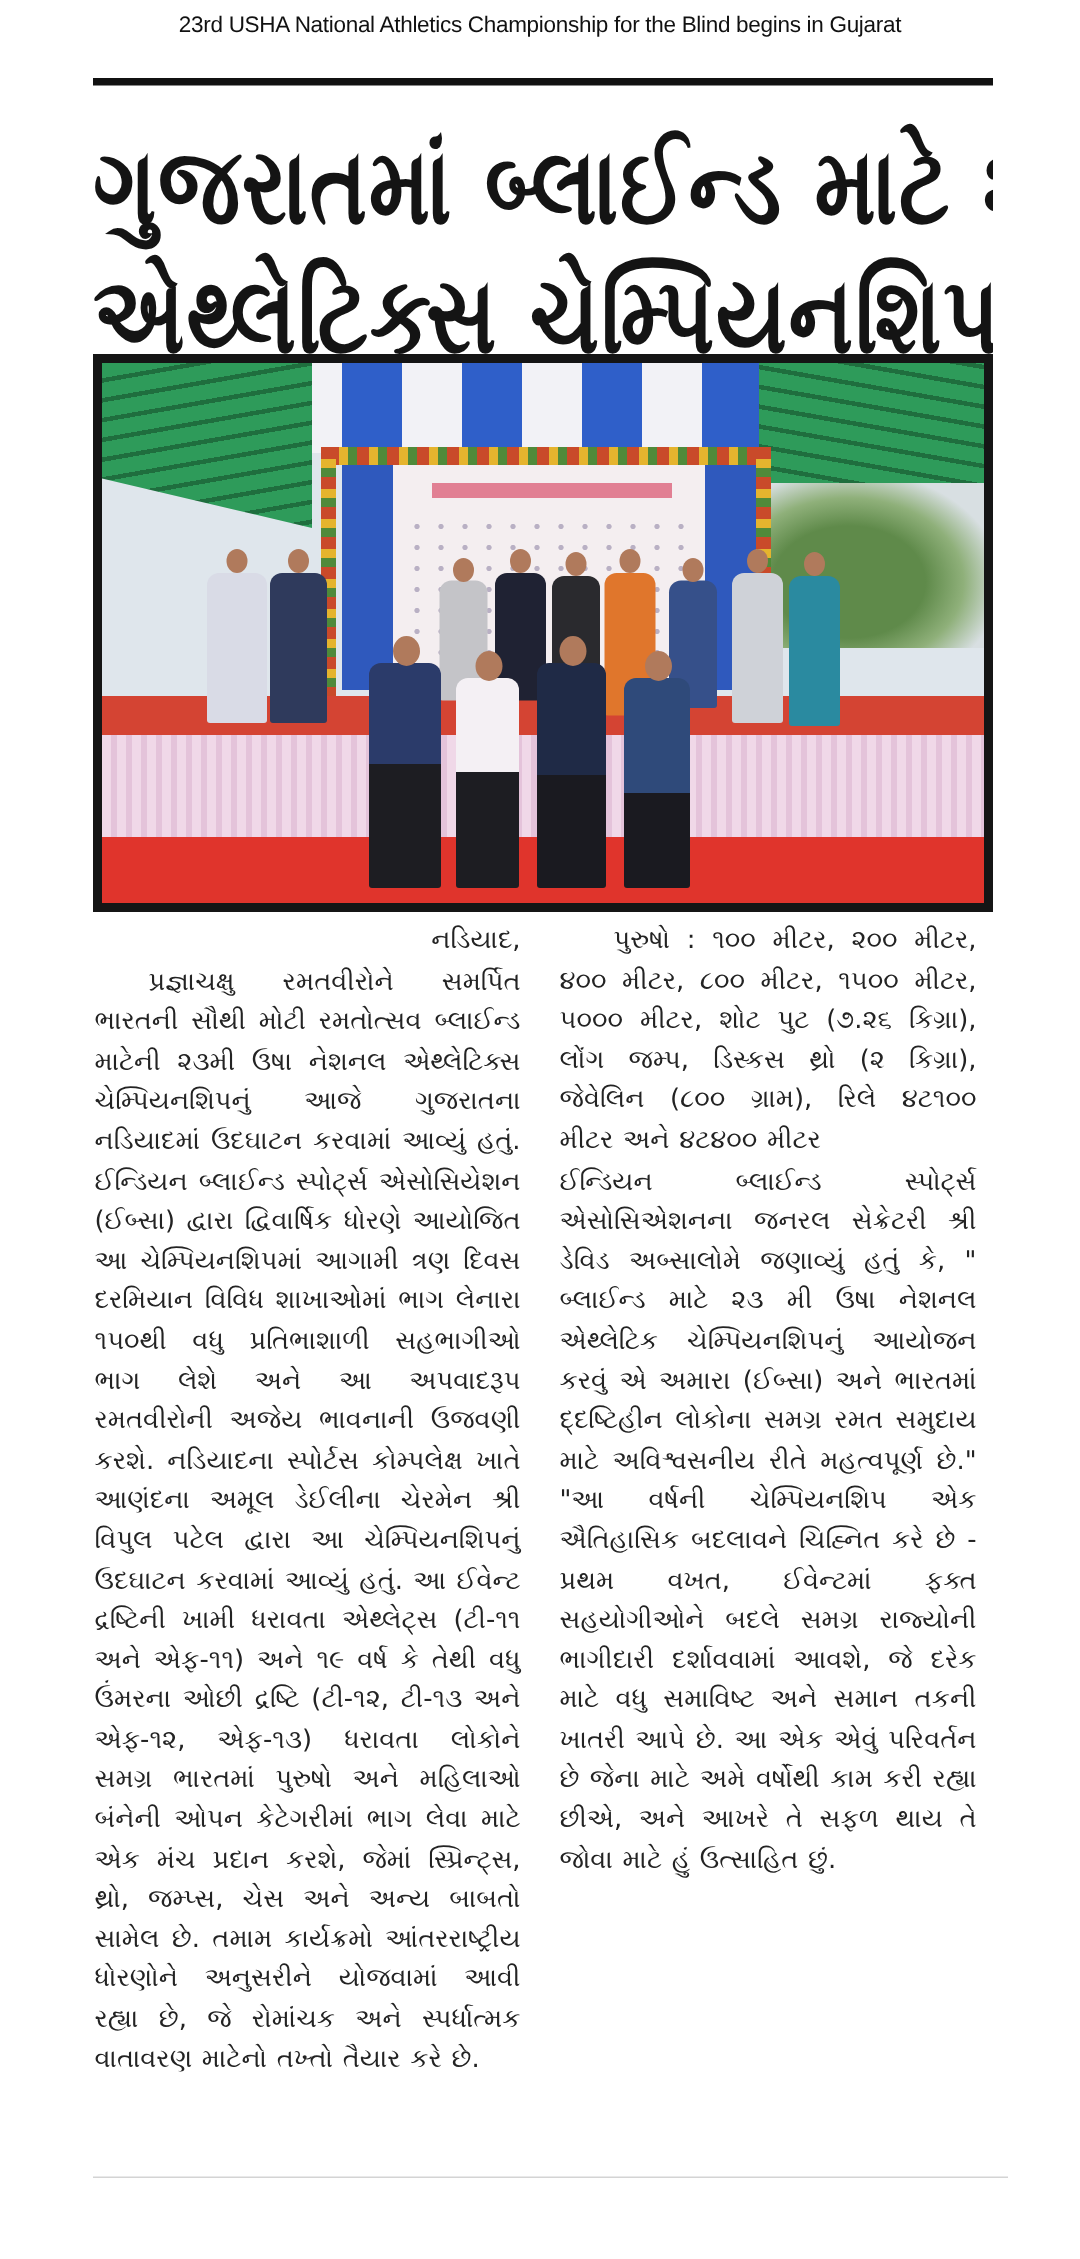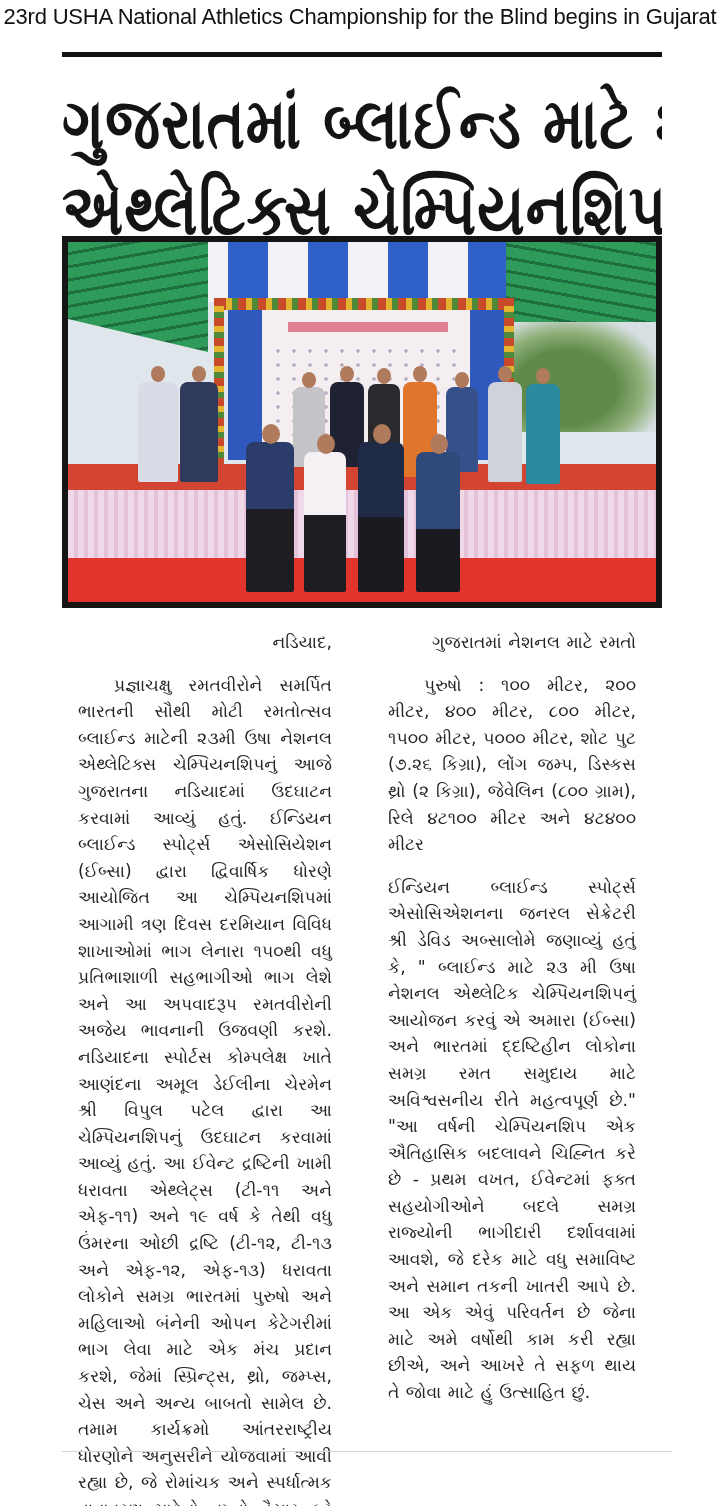--- a/index.html
+++ b/index.html
@@ -15,21 +15,21 @@
       font-family: "DejaVu Sans", sans-serif;
       color: #1a1a1a;
     }
     .caption {
       position: absolute;
       left: 0; top: 0;
       width: 720px;
       height: 34px;
       text-align: center;
       font-family: "Liberation Sans", sans-serif;
-      font-size: 22px;
+      font-size: 15px;
       line-height: 34px;
       color: #111;
       letter-spacing: -0.2px;
     }
     .clipping {
       position: absolute;
       left: 62px;
       top: 50px;
       width: 600px;
       height: 1440px;
@@ -154,21 +154,21 @@
     }
     .col-left {
       left: 0;
       width: 286px;
     }
     .col-right {
       left: 310px;
       width: 280px;
     }
     .col p {
-      margin: 16px;
+      margin: 1px;
     }
     .dateline {
       text-align: right;
       text-align-last: right;
     }
     .indent {
       text-indent: 36px;
     }
     .sub-right {
       text-align: right;
@@ -244,19 +244,18 @@
       <div class="head" style="left:362px;top:192px;width:18px;height:20px;"></div>
     </div>
   </div>
 
   <div class="col col-left">
     <p class="dateline">નડિયાદ,</p>
     <p class="indent">પ્રજ્ઞાચક્ષુ રમતવીરોને સમર્પિત ભારતની સૌથી મોટી રમતોત્સવ બ્લાઈન્ડ માટેની ૨૩મી ઉષા નેશનલ એથ્લેટિક્સ ચેમ્પિયનશિપનું આજે ગુજરાતના નડિયાદમાં ઉદઘાટન કરવામાં આવ્યું હતું. ઈન્ડિયન બ્લાઈન્ડ સ્પોર્ટ્સ એસોસિયેશન (ઈબ્સા) દ્વારા દ્વિવાર્ષિક ધોરણે આયોજિત આ ચેમ્પિયનશિપમાં આગામી ત્રણ દિવસ દરમિયાન વિવિધ શાખાઓમાં ભાગ લેનારા ૧૫૦થી વધુ પ્રતિભાશાળી સહભાગીઓ ભાગ લેશે અને આ અપવાદરૂપ રમતવીરોની અજેય ભાવનાની ઉજવણી કરશે. નડિયાદના સ્પોર્ટસ કોમ્પલેક્ષ ખાતે આણંદના અમૂલ ડેઈલીના ચેરમેન શ્રી વિપુલ પટેલ દ્વારા આ ચેમ્પિયનશિપનું ઉદઘાટન કરવામાં આવ્યું હતું. આ ઈવેન્ટ દ્રષ્ટિની ખામી ધરાવતા એથ્લેટ્સ (ટી-૧૧ અને એફ-૧૧) અને ૧૯ વર્ષ કે તેથી વધુ ઉંમરના ઓછી દ્રષ્ટિ (ટી-૧૨, ટી-૧૩ અને એફ-૧૨, એફ-૧૩) ધરાવતા લોકોને સમગ્ર ભારતમાં પુરુષો અને મહિલાઓ બંનેની ઓપન કેટેગરીમાં ભાગ લેવા માટે એક મંચ પ્રદાન કરશે, જેમાં સ્પ્રિન્ટ્સ, થ્રો, જમ્પ્સ, ચેસ અને અન્ય બાબતો સામેલ છે. તમામ કાર્યક્રમો આંતરરાષ્ટ્રીય ધોરણોને અનુસરીને યોજવામાં આવી રહ્યા છે, જે રોમાંચક અને સ્પર્ધાત્મક વાતાવરણ માટેનો તખ્તો તૈયાર કરે છે.</p>
   </div>
 
   <div class="col col-right">
-    <p class="sub-right">ગુજરાતમાં નેશનલ માટે રમતો</p>
     <p class="indent">પુરુષો : ૧૦૦ મીટર, ૨૦૦ મીટર, ૪૦૦ મીટર, ૮૦૦ મીટર, ૧૫૦૦ મીટર, ૫૦૦૦ મીટર, શોટ પુટ (૭.૨૬ કિગ્રા), લોંગ જમ્પ, ડિસ્કસ થ્રો (૨ કિગ્રા), જેવેલિન (૮૦૦ ગ્રામ), રિલે ૪ટ૧૦૦ મીટર અને ૪ટ૪૦૦ મીટર</p>
     <p>ઈન્ડિયન બ્લાઈન્ડ સ્પોર્ટ્સ એસોસિએશનના જનરલ સેક્રેટરી શ્રી ડેવિડ અબ્સાલોમે જણાવ્યું હતું કે, " બ્લાઈન્ડ માટે ૨૩ મી ઉષા નેશનલ એથ્લેટિક ચેમ્પિયનશિપનું આયોજન કરવું એ અમારા (ઈબ્સા) અને ભારતમાં દ્દષ્ટિહીન લોકોના સમગ્ર રમત સમુદાય માટે અવિશ્વસનીય રીતે મહત્વપૂર્ણ છે." "આ વર્ષની ચેમ્પિયનશિપ એક ઐતિહાસિક બદલાવને ચિહ્નિત કરે છે - પ્રથમ વખત, ઈવેન્ટમાં ફક્ત સહયોગીઓને બદલે સમગ્ર રાજ્યોની ભાગીદારી દર્શાવવામાં આવશે, જે દરેક માટે વધુ સમાવિષ્ટ અને સમાન તકની ખાતરી આપે છે. આ એક એવું પરિવર્તન છે જેના માટે અમે વર્ષોથી કામ કરી રહ્યા છીએ, અને આખરે તે સફળ થાય તે જોવા માટે હું ઉત્સાહિત છું.</p>
   </div>
 
   <div class="rule-bottom"></div>
 </div>
 
 </body></html>

